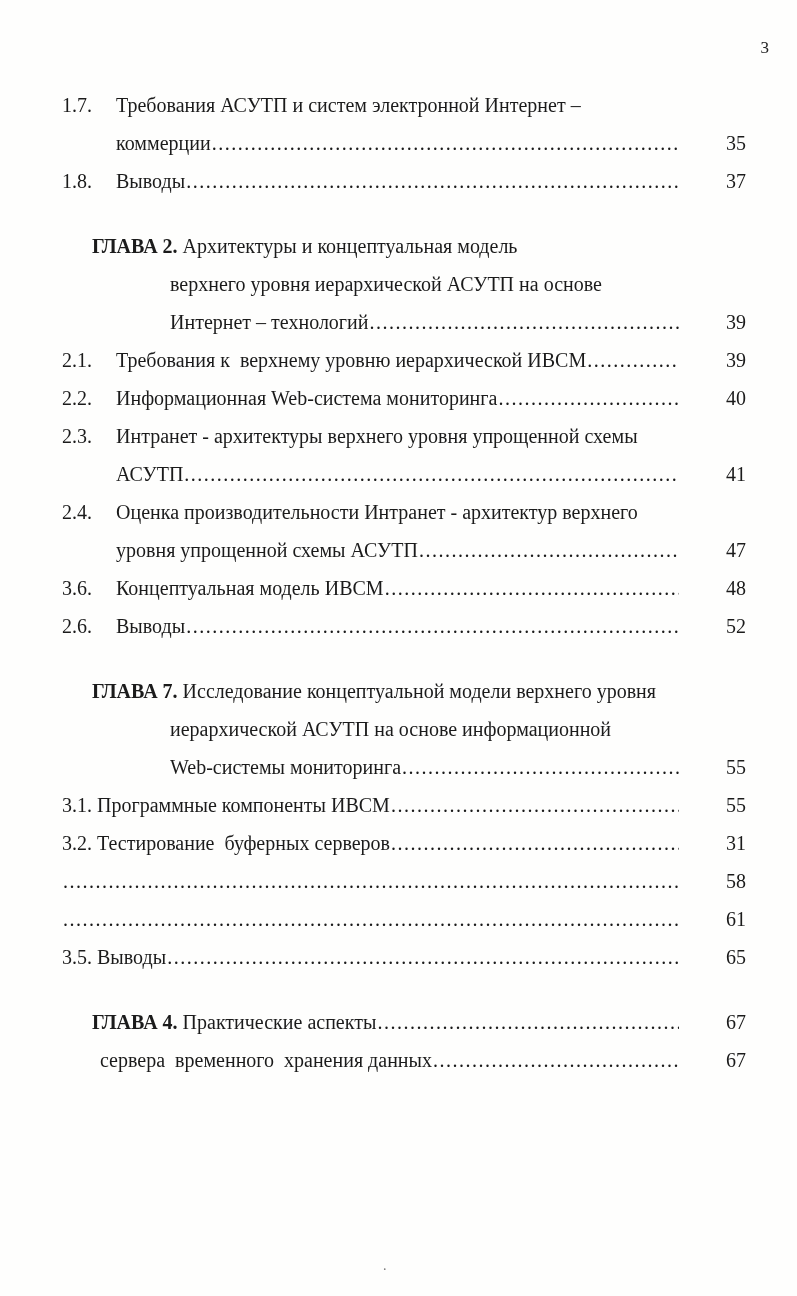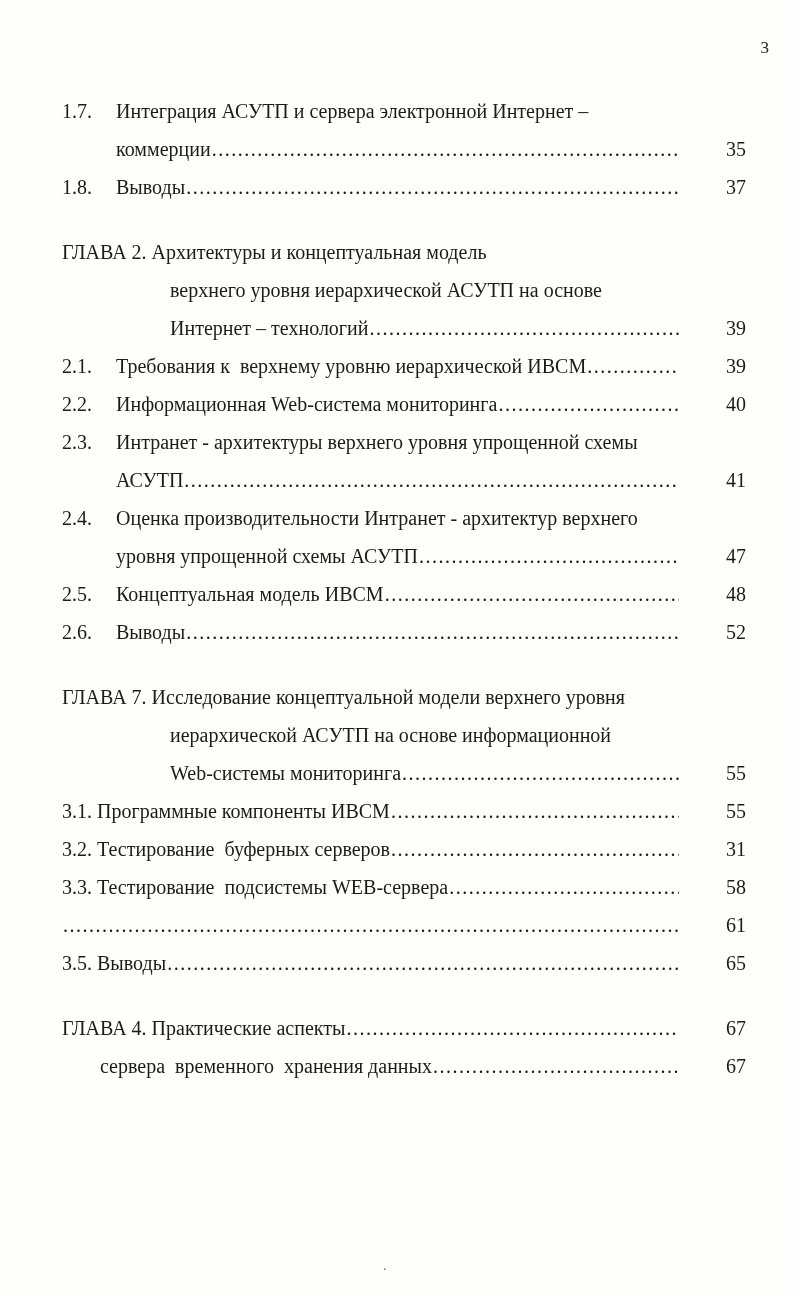--- a/index.html
+++ b/index.html
@@ -16,39 +16,39 @@
   .page-number {
     position: absolute;
     top: 38px;
     right: 28px;
     font-size: 17px;
     color: #222;
   }
   .toc {
     position: absolute;
     left: 62px;
-    top: 92px;
+    top: 86px;
     width: 684px;
     font-size: 20px;
   }
   .line {
     display: flex;
     align-items: baseline;
     line-height: 38px;
     height: 38px;
     overflow: hidden;
     white-space: pre;
   }
   .num {
     flex: none;
     width: 54px;
     white-space: pre;
   }
   .text { flex: none; white-space: pre; }
-  .bold { font-weight: normal; }
+  .bold { font-weight: bold; margin-left: 30px; }
   .leader {
     flex: 1 1 auto;
     min-width: 0;
     overflow: hidden;
     white-space: nowrap;
     letter-spacing: 1.5px;
     margin: 0 1px;
   }
   .pagenum { flex: none; margin-left: 46px; }
   .gap { height: 27px; }
@@ -62,42 +62,42 @@
     font-size: 14px;
     color: #777;
   }
 </style>
 </head>
 <body>
 
 <div class="page">
   <div class="page-number">3</div>
   <div class="toc">
-      <div class="line"><span class="num">1.7.</span><span class="text">Интеграция АСУТП и сервера электронной Интернет –</span></div>
+      <div class="line"><span class="num">1.7.</span><span class="text">Требования АСУТП и систем электронной Интернет –</span></div>
       <div class="line ind-text"><span class="text">коммерции</span><span class="leader">........................................................................................................................................................................................................</span><span class="pagenum">35</span></div>
       <div class="line"><span class="num">1.8.</span><span class="text">Выводы</span><span class="leader">........................................................................................................................................................................................................</span><span class="pagenum">37</span></div>
       <div class="gap"></div>
       <div class="line"><span class="text bold">ГЛАВА 2.</span><span class="text"> Архитектуры и концептуальная модель</span></div>
       <div class="line ind-chapter"><span class="text">верхнего уровня иерархической АСУТП на основе</span></div>
       <div class="line ind-chapter"><span class="text">Интернет – технологий</span><span class="leader">........................................................................................................................................................................................................</span><span class="pagenum">39</span></div>
       <div class="line"><span class="num">2.1.</span><span class="text">Требования к  верхнему уровню иерархической ИВСМ</span><span class="leader">........................................................................................................................................................................................................</span><span class="pagenum">39</span></div>
       <div class="line"><span class="num">2.2.</span><span class="text">Информационная Web-система мониторинга</span><span class="leader">........................................................................................................................................................................................................</span><span class="pagenum">40</span></div>
       <div class="line"><span class="num">2.3.</span><span class="text">Интранет - архитектуры верхнего уровня упрощенной схемы</span></div>
       <div class="line ind-text"><span class="text">АСУТП</span><span class="leader">........................................................................................................................................................................................................</span><span class="pagenum">41</span></div>
       <div class="line"><span class="num">2.4.</span><span class="text">Оценка производительности Интранет - архитектур верхнего</span></div>
       <div class="line ind-text"><span class="text">уровня упрощенной схемы АСУТП</span><span class="leader">........................................................................................................................................................................................................</span><span class="pagenum">47</span></div>
-      <div class="line"><span class="num">2.5.</span><span class="text">Концептуальная модель ИВСМ</span><span class="leader">........................................................................................................................................................................................................</span><span class="pagenum">48</span></div>
+      <div class="line"><span class="num">3.6.</span><span class="text">Концептуальная модель ИВСМ</span><span class="leader">........................................................................................................................................................................................................</span><span class="pagenum">48</span></div>
       <div class="line"><span class="num">2.6.</span><span class="text">Выводы</span><span class="leader">........................................................................................................................................................................................................</span><span class="pagenum">52</span></div>
       <div class="gap"></div>
       <div class="line"><span class="text bold">ГЛАВА 7.</span><span class="text"> Исследование концептуальной модели верхнего уровня</span></div>
       <div class="line ind-chapter"><span class="text">иерархической АСУТП на основе информационной</span></div>
       <div class="line ind-chapter"><span class="text">Web-системы мониторинга</span><span class="leader">........................................................................................................................................................................................................</span><span class="pagenum">55</span></div>
       <div class="line"><span class="text">3.1. Программные компоненты ИВСМ</span><span class="leader">........................................................................................................................................................................................................</span><span class="pagenum">55</span></div>
       <div class="line"><span class="text">3.2. Тестирование  буферных серверов</span><span class="leader">........................................................................................................................................................................................................</span><span class="pagenum">31</span></div>
-      <div class="line"><span class="text">3.3. Тестирование  подсистемы WEB-сервера</span><span class="leader">........................................................................................................................................................................................................</span><span class="pagenum">58</span></div>
+      <div class="line"><span class="leader">........................................................................................................................................................................................................</span><span class="pagenum">58</span></div>
       <div class="line"><span class="leader">........................................................................................................................................................................................................</span><span class="pagenum">61</span></div>
       <div class="line"><span class="text">3.5. Выводы</span><span class="leader">........................................................................................................................................................................................................</span><span class="pagenum">65</span></div>
       <div class="gap"></div>
       <div class="line"><span class="text bold">ГЛАВА 4.</span><span class="text"> Практические аспекты</span><span class="leader">........................................................................................................................................................................................................</span><span class="pagenum">67</span></div>
       <div class="line ind-small"><span class="text">сервера  временного  хранения данных</span><span class="leader">........................................................................................................................................................................................................</span><span class="pagenum">67</span></div>
     </div>
   <div class="artifact">.</div>
 </div>
 
 </body></html>

